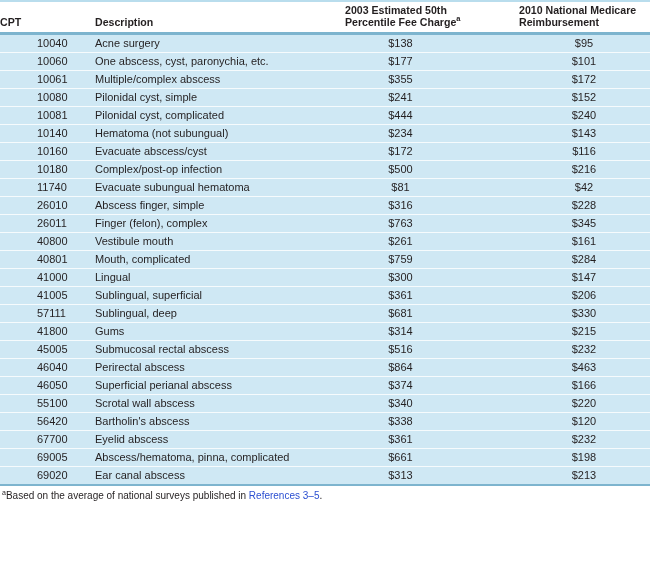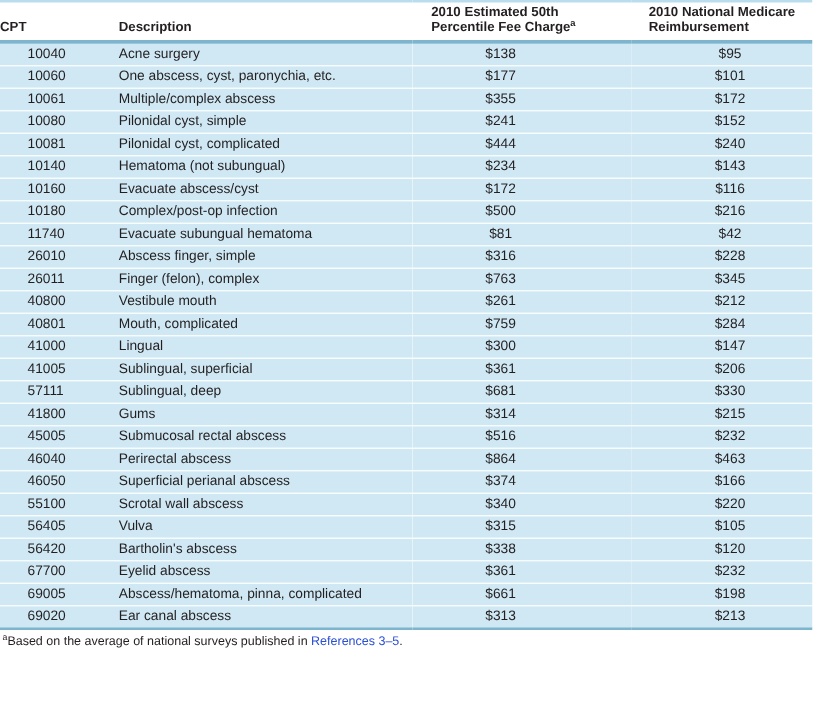--- a/index.html
+++ b/index.html
@@ -50,21 +50,21 @@
     height:17px;
     border-bottom:1.8px solid var(--row-sep);
     font-size:11px;
     line-height:17px;
     white-space:nowrap;
     overflow:hidden;
     color:var(--text);
     vertical-align:middle;
   }
   tbody tr:last-child td{border-bottom:none;}
-  td.cell-cpt{padding-left:22px;}
+  td.cell-cpt{padding-left:37px;}
   td.cell-description{padding-left:7px;}
   td.cell-fee{text-align:center;padding-right:34px;}
   td.cell-medicare{text-align:center;padding-left:13px;}
   .footnote{
     margin-top:4px;
     padding-left:2px;
     font-size:10px;
     line-height:12px;
     color:var(--text);
   }
@@ -89,21 +89,21 @@
     </colgroup>
     <thead>
       <tr>
         <th class="h-cpt">
           <span>CPT</span>
         </th>
         <th class="h-desc">
           <span>Description</span>
         </th>
         <th class="h-fee">
-          <span>2010 Estimated 50th</span><br>
+          <span>2003 Estimated 50th</span><br>
           <span>Percentile Fee Charge</span><sup>a</sup>
         </th>
         <th class="h-medicare">
           <span>2010 National Medicare</span><br>
           <span>Reimbursement</span>
         </th>
       </tr>
     </thead>
     <tbody>
         <tr>
@@ -169,21 +169,21 @@
         <tr>
       <td class="cell-cpt">26011</td>
       <td class="cell-description">Finger (felon), complex</td>
       <td class="cell-fee">$763</td>
       <td class="cell-medicare">$345</td>
     </tr>
         <tr>
       <td class="cell-cpt">40800</td>
       <td class="cell-description">Vestibule mouth</td>
       <td class="cell-fee">$261</td>
-      <td class="cell-medicare">$212</td>
+      <td class="cell-medicare">$161</td>
     </tr>
         <tr>
       <td class="cell-cpt">40801</td>
       <td class="cell-description">Mouth, complicated</td>
       <td class="cell-fee">$759</td>
       <td class="cell-medicare">$284</td>
     </tr>
         <tr>
       <td class="cell-cpt">41000</td>
       <td class="cell-description">Lingual</td>
@@ -224,26 +224,20 @@
       <td class="cell-cpt">46050</td>
       <td class="cell-description">Superficial perianal abscess</td>
       <td class="cell-fee">$374</td>
       <td class="cell-medicare">$166</td>
     </tr>
         <tr>
       <td class="cell-cpt">55100</td>
       <td class="cell-description">Scrotal wall abscess</td>
       <td class="cell-fee">$340</td>
       <td class="cell-medicare">$220</td>
-    </tr>
-        <tr>
-      <td class="cell-cpt">56405</td>
-      <td class="cell-description">Vulva</td>
-      <td class="cell-fee">$315</td>
-      <td class="cell-medicare">$105</td>
     </tr>
         <tr>
       <td class="cell-cpt">56420</td>
       <td class="cell-description">Bartholin's abscess</td>
       <td class="cell-fee">$338</td>
       <td class="cell-medicare">$120</td>
     </tr>
         <tr>
       <td class="cell-cpt">67700</td>
       <td class="cell-description">Eyelid abscess</td>

